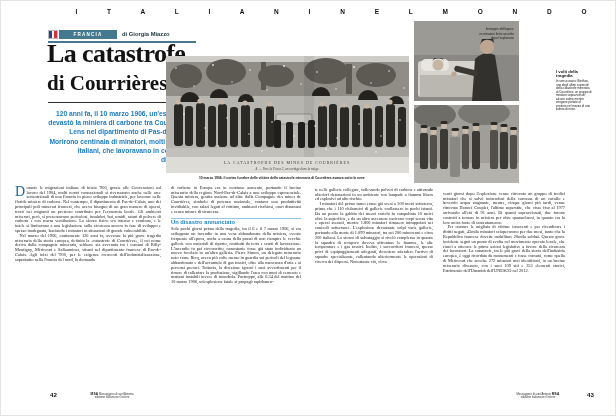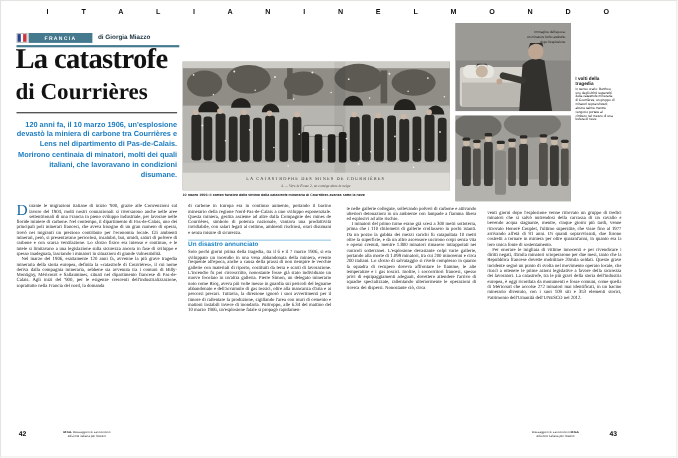--- a/index.html
+++ b/index.html
@@ -1,18 +1,18 @@
 <!DOCTYPE html>
 <html><head>
 <meta charset="utf-8">
 <style>
   html,body{margin:0;padding:0;background:#fff;}
   .spread{position:relative;width:616px;height:416px;background:#fff;overflow:hidden;
           font-family:"Liberation Sans",sans-serif;border:1px solid #e4e4e2;box-sizing:border-box;}
-  .abs{position:absolute;}
+  .abs{position:absolute;margin-left:33px;}
 
   
   .kicker{left:0;top:7px;width:600px;text-align:center;font-size:6.5px;font-weight:700;
           letter-spacing:6px;word-spacing:16px;color:#101010;}
 
   
   .tagrow{left:14px;top:26px;width:148px;height:14px;border-bottom:2px solid #44798e;
           display:flex;align-items:center;}
   .flag{width:10px;height:9px;display:flex;border:0.5px solid #bbb;box-sizing:border-box;flex:0 0 auto;}
   .flag i{flex:1;}

